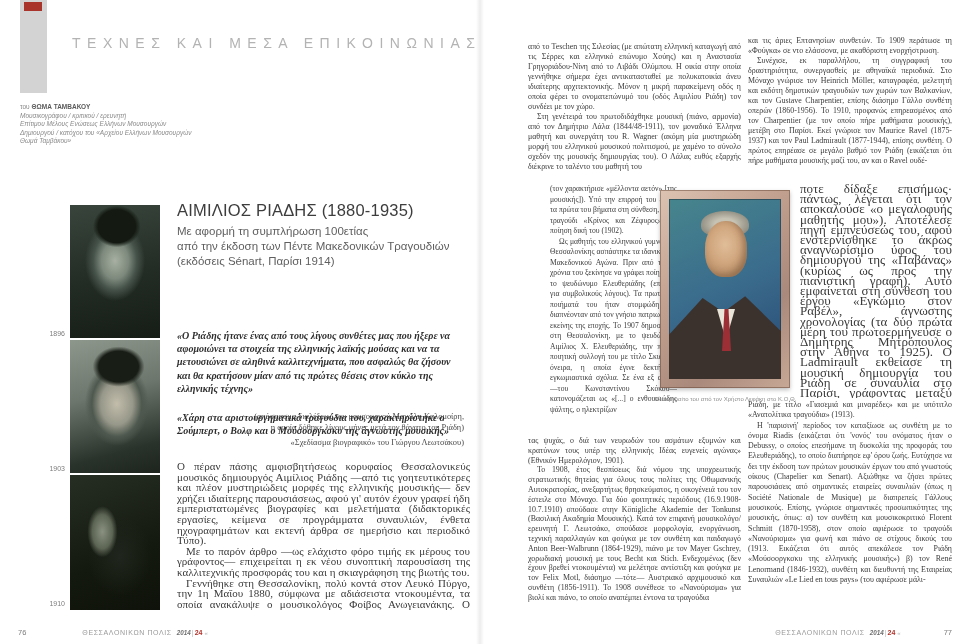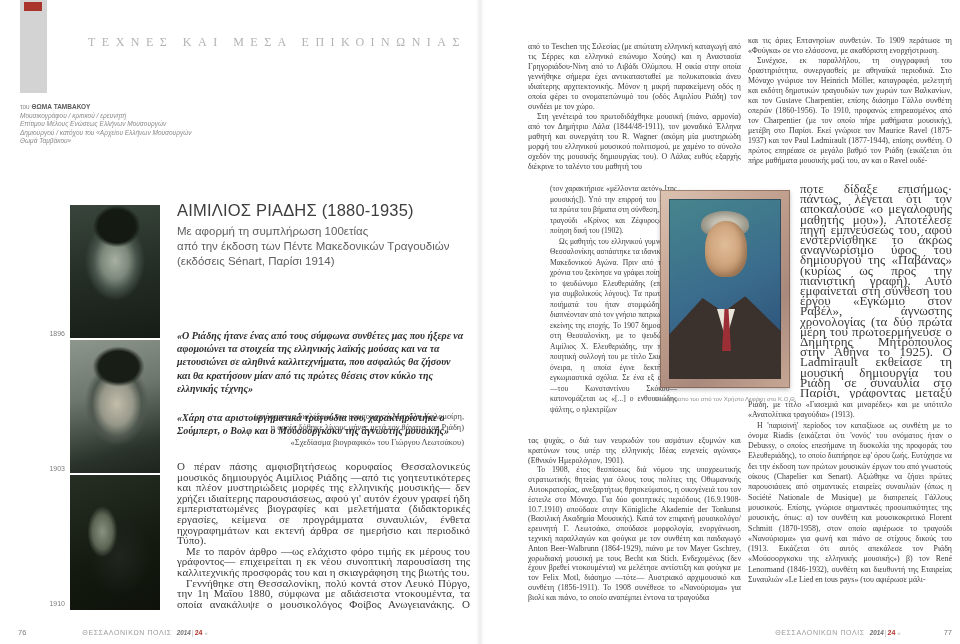--- a/index.html
+++ b/index.html
@@ -3,22 +3,22 @@
 <meta charset="utf-8">
 <style>
   html,body{margin:0;padding:0;background:#ffffff;}
   .spread{position:relative;width:960px;height:644px;background:#ffffff;overflow:hidden;
           font-family:"Liberation Sans",sans-serif;}
   .seam{position:absolute;left:476px;top:0;width:8px;height:644px;
         background:linear-gradient(90deg,rgba(0,0,0,0) 0%,rgba(0,0,0,0.07) 50%,rgba(0,0,0,0) 100%);}
   
   .graybar{position:absolute;left:20px;top:0;width:27px;height:93px;background:#d3d3d3;}
   .logo-mark{position:absolute;left:24px;top:2px;width:18px;height:9px;background:#a8342c;}
-  .section-header{position:absolute;left:88px;top:35px;width:400px;
-        font-size:12px;letter-spacing:6.5px;color:#b3b3b3;white-space:nowrap;font-family:Liberation Serif, serif;}
+  .section-header{position:absolute;left:72px;top:35px;width:400px;
+        font-size:14px;letter-spacing:6.5px;color:#b3b3b3;white-space:nowrap;}
   .byline{position:absolute;left:20px;top:103px;width:220px;font-size:6.5px;color:#8a8a8a;line-height:8.6px;}
   .byline .name{color:#5a5a5a;font-weight:bold;}
   .byline .role{font-style:italic;}
   
   .photo{position:absolute;left:70px;width:90px;overflow:hidden;}
   .photo-1{top:205px;height:133px;
     background:radial-gradient(34px 30px at 52% 16%, #141a12 0%, #141a12 55%, rgba(20,26,18,0) 70%),
                radial-gradient(30px 40px at 50% 42%, #a7b0a2 0%, #7d897c 45%, #46534a 72%, rgba(31,42,36,0) 100%),
                linear-gradient(170deg,#39453c 0%,#222b24 55%,#161d17 100%);}
   .photo-2{top:340px;height:133px;
@@ -119,21 +119,21 @@
     <div class="year y2">1903</div>
     <div class="year y3">1910</div>
 
     <div class="title">ΑΙΜΙΛΙΟΣ ΡΙΑΔΗΣ (1880-1935)</div>
     <div class="subtitle">
       <div>Με αφορμή τη συμπλήρωση 100ετίας</div>
       <div>από την έκδοση των Πέντε Μακεδονικών Τραγουδιών</div>
       <div>(εκδόσεις Sénart, Παρίσι 1914)</div>
     </div>
 
-    <div class="quote q1">«Ο Ριάδης ήτανε ένας από τους σύμφωνα συνθέτες μας που ήξερε να αφομοιώνει τα στοιχεία της ελληνικής λαϊκής μούσας και να τα μετουσιώνει σε αληθινά καλλιτεχνήματα, που ασφαλώς θα ζήσουν και θα κρατήσουν μίαν από τις πρώτες θέσεις στον κύκλο της ελληνικής τέχνης»</div>
+    <div class="quote q1">«Ο Ριάδης ήτανε ένας από τους λίγους συνθέτες μας που ήξερε να αφομοιώνει τα στοιχεία της ελληνικής λαϊκής μούσας και να τα μετουσιώνει σε αληθινά καλλιτεχνήματα, που ασφαλώς θα ζήσουν και θα κρατήσουν μίαν από τις πρώτες θέσεις στον κύκλο της ελληνικής τέχνης»</div>
     <div class="attr a1">
       <div>(απόσπασμα διαλέξεως του μουσουργού Μανώλη Καλομοίρη,</div>
       <div>η οποία δόθηκε λίγους μήνες μετά τον θάνατο του Ριάδη)</div>
     </div>
 
     <div class="quote q2">«Χάρη στα αριστουργηματικά τραγούδια του, χαρακτηρίστηκε ο Σούμπερτ, ο Βολφ και ο Μούσοοργκσκυ της άγνωστης μουσικής»</div>
     <div class="attr a2">
       <div>«Σχεδίασμα βιογραφικό» του Γιώργου Λεωτσάκου)</div>
     </div>
 

